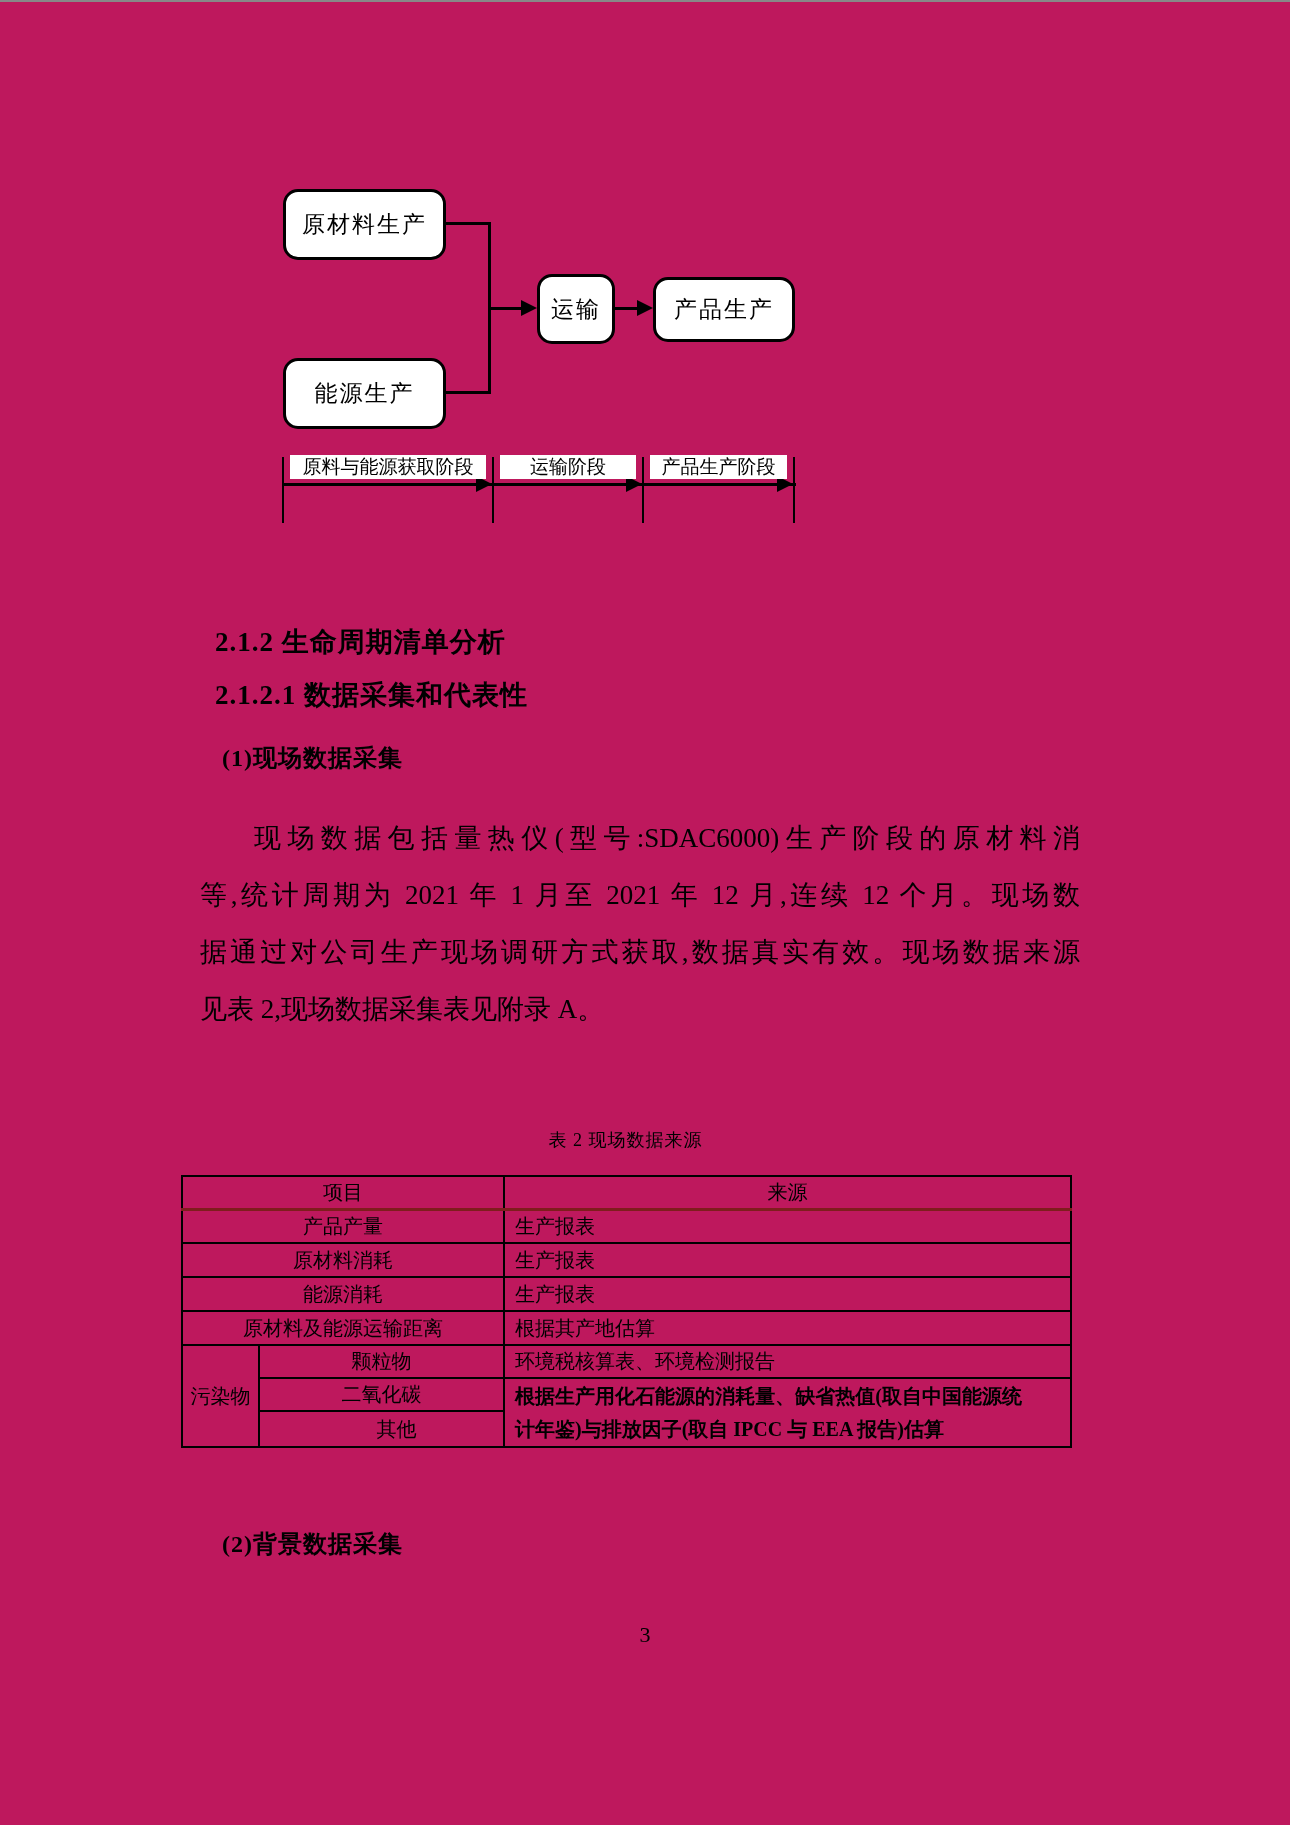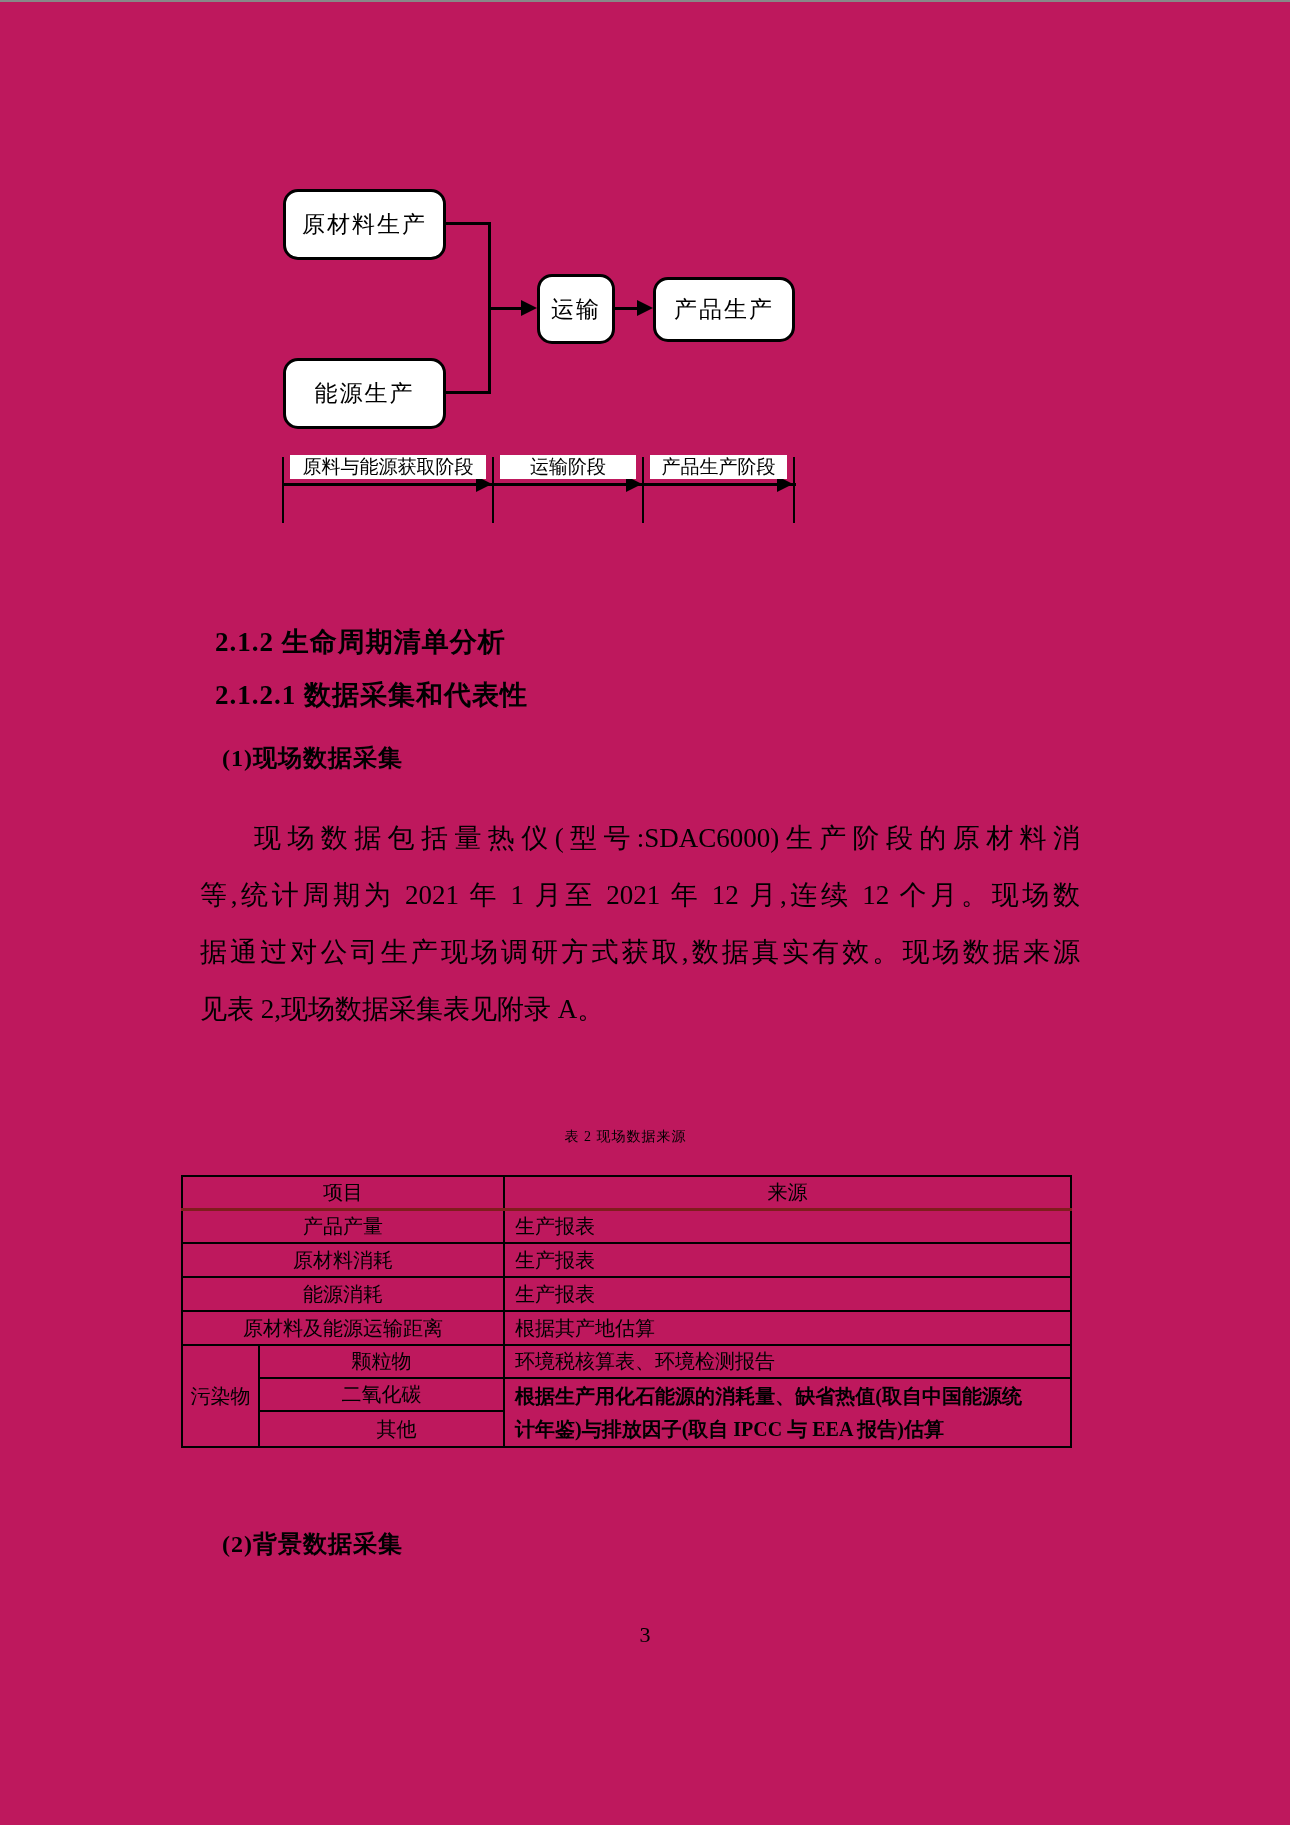--- a/index.html
+++ b/index.html
@@ -80,21 +80,21 @@
     height:57px; line-height:57px;
     text-align:justify;
     white-space:nowrap0;
   }
   .pline.jl { text-align-last:justify; }
   .pline.indent { text-indent:54px; }
 
   
   .tcaption {
     position:absolute; left:181px; top:1126px; width:889px;
-    text-align:center; font-size:14px; letter-spacing:1px;
+    text-align:center; font-size:18px; letter-spacing:1px;
   }
   table.src {
     position:absolute; left:181px; top:1173px;
     width:889px;
     border-collapse:collapse;
     table-layout:fixed;
     font-size:20px;
   }
   table.src td {
     border:2px solid #000;

